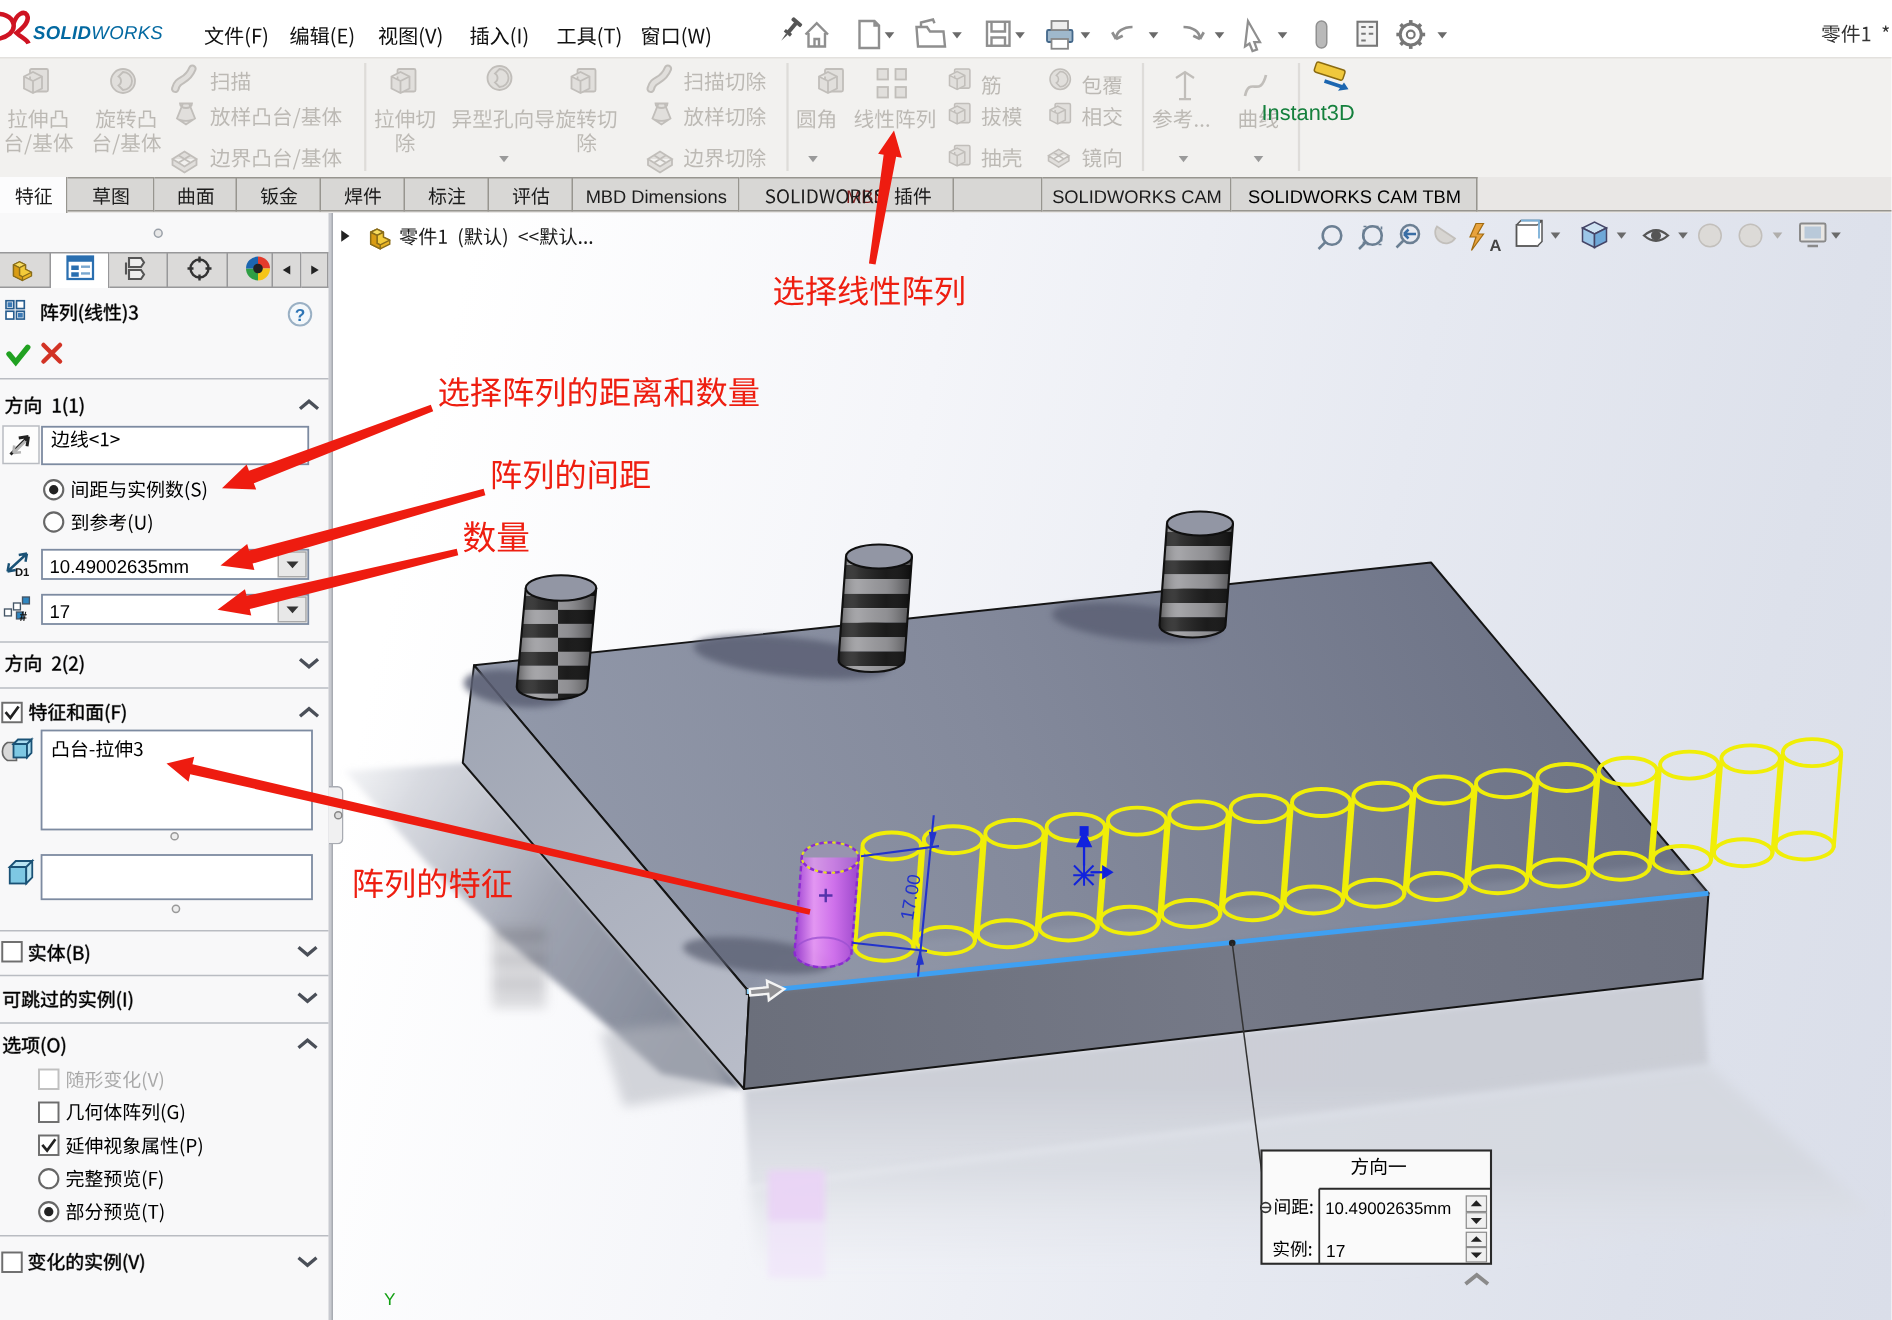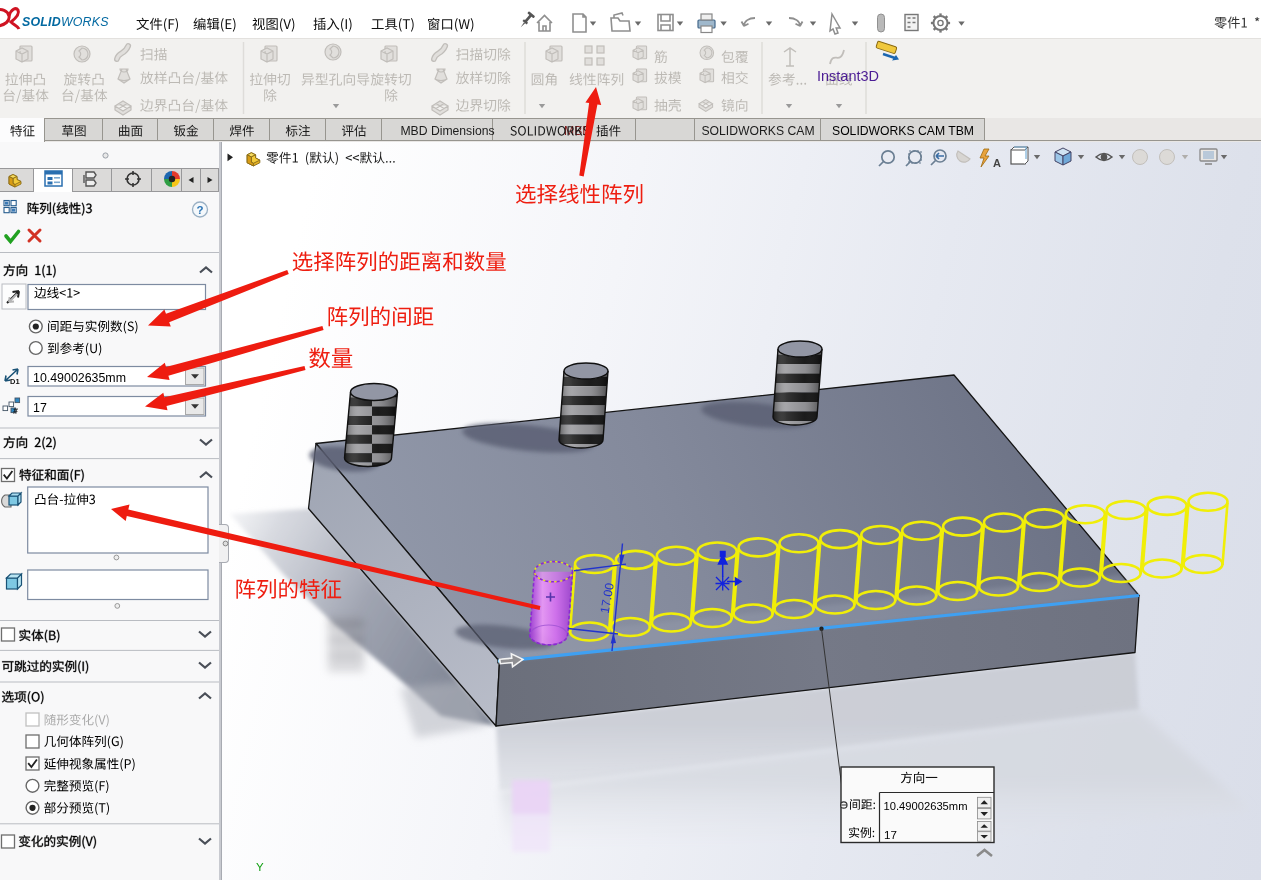--- a/index.html
+++ b/index.html
@@ -11,21 +11,21 @@
 <div style="position:absolute;left:158px;top:118px;width:56px;height:23px;background:#d8d7d5;border-top:1px solid #97958f;border-right:1px solid #97958f;border-bottom:1px solid #97958f;z-index:1"></div>
 <div style="position:absolute;left:214px;top:118px;width:56px;height:23px;background:#d8d7d5;border-top:1px solid #97958f;border-right:1px solid #97958f;border-bottom:1px solid #97958f;z-index:1"></div>
 <div style="position:absolute;left:270px;top:118px;width:56px;height:23px;background:#d8d7d5;border-top:1px solid #97958f;border-right:1px solid #97958f;border-bottom:1px solid #97958f;z-index:1"></div>
 <div style="position:absolute;left:326px;top:118px;width:56px;height:23px;background:#d8d7d5;border-top:1px solid #97958f;border-right:1px solid #97958f;border-bottom:1px solid #97958f;z-index:1"></div>
 <div style="position:absolute;left:382px;top:118px;width:111px;height:23px;background:#d8d7d5;border-top:1px solid #97958f;border-right:1px solid #97958f;border-bottom:1px solid #97958f;z-index:1"></div>
 <div style="position:absolute;left:493px;top:118px;width:143px;height:23px;background:#d8d7d5;border-top:1px solid #97958f;border-right:1px solid #97958f;border-bottom:1px solid #97958f;z-index:1"></div>
 <div style="position:absolute;left:636px;top:118px;width:59px;height:23px;background:#d8d7d5;border-top:1px solid #97958f;border-right:1px solid #97958f;border-bottom:1px solid #97958f;z-index:1"></div>
 <div style="position:absolute;left:695px;top:118px;width:126px;height:23px;background:#d8d7d5;border-top:1px solid #97958f;border-right:1px solid #97958f;border-bottom:1px solid #97958f;z-index:1"></div>
 <div style="position:absolute;left:821px;top:118px;width:164px;height:23px;background:#d8d7d5;border-top:1px solid #97958f;border-right:1px solid #97958f;border-bottom:1px solid #97958f;z-index:1"></div>
 <div style="position:absolute;left:985px;top:140px;width:276px;height:1px;background:#97958f;z-index:1"></div>
-<div style="position:absolute;left:357.5px;top:123.5px;width:180px;text-align:center;white-space:nowrap;font:12.2px 'Liberation Sans',sans-serif;color:#1c1c1c;z-index:2">MBD Dimensions</div>
+<div style="position:absolute;left:357.5px;top:123.5px;width:160px;text-align:center;white-space:nowrap;font:12.2px 'Liberation Sans',sans-serif;color:#1c1c1c;z-index:2">MBD Dimensions</div>
 <div style="position:absolute;left:564px;top:123.5px;width:160px;text-align:left;white-space:nowrap;font:12.2px 'Liberation Sans',sans-serif;color:#7f1d1d;z-index:2">MBD</div>
 <div style="position:absolute;left:678px;top:123.5px;width:160px;text-align:center;white-space:nowrap;font:12.2px 'Liberation Sans',sans-serif;color:#1c1c1c;z-index:2">SOLIDWORKS CAM</div>
 <div style="position:absolute;left:823px;top:123.5px;width:160px;text-align:center;white-space:nowrap;font:12.2px 'Liberation Sans',sans-serif;color:#000000;z-index:2">SOLIDWORKS CAM TBM</div>
 <div style="position:absolute;left:0px;top:168px;width:33.5px;height:24px;background:#dbdad9;border-top:1px solid #98989a;border-right:1px solid #98989a;border-bottom:1px solid #98989a;box-sizing:border-box;z-index:1"></div>
 <div style="position:absolute;left:33.5px;top:168px;width:39px;height:24px;background:#ffffff;border-top:1px solid #98989a;border-right:1px solid #98989a;box-sizing:border-box;z-index:1"></div>
 <div style="position:absolute;left:72.5px;top:168px;width:39.5px;height:24px;background:#dbdad9;border-top:1px solid #98989a;border-right:1px solid #98989a;border-bottom:1px solid #98989a;box-sizing:border-box;z-index:1"></div>
 <div style="position:absolute;left:112px;top:168px;width:40px;height:24px;background:#dbdad9;border-top:1px solid #98989a;border-right:1px solid #98989a;border-bottom:1px solid #98989a;box-sizing:border-box;z-index:1"></div>
 <div style="position:absolute;left:152px;top:168px;width:30px;height:24px;background:#dbdad9;border-top:1px solid #98989a;border-right:1px solid #98989a;border-bottom:1px solid #98989a;box-sizing:border-box;z-index:1"></div>
 <div style="position:absolute;left:182px;top:168px;width:18.5px;height:24px;background:#dbdad9;border-top:1px solid #98989a;border-right:1px solid #98989a;border-bottom:1px solid #98989a;box-sizing:border-box;z-index:1"></div>
 <div style="position:absolute;left:200.5px;top:168px;width:18.5px;height:24px;background:#dbdad9;border-top:1px solid #98989a;border-right:1px solid #98989a;border-bottom:1px solid #98989a;box-sizing:border-box;z-index:1"></div>
@@ -1188,12 +1188,12 @@
       <path id="g121" d="M760 760C801 710 850 640 871 597L924 631C901 673 851 739 809 788ZM165 701C182 652 194 588 196 546L236 557C233 597 220 661 202 710ZM203 119C211 63 215 -8 213 -55L265 -49C266 -3 261 69 251 124ZM301 119C318 69 331 3 333 -40L384 -28C380 13 366 79 347 129ZM402 125C421 84 439 32 444 -2L494 17C488 50 470 101 449 140ZM114 142C96 88 65 11 33 -37L86 -62C116 -12 144 65 164 120ZM371 711C362 664 342 592 327 550L361 536C378 576 398 641 416 694ZM683 839L683 612L682 551L515 551L515 480L679 480C667 313 624 126 479 -32C499 -44 523 -61 537 -76C644 45 698 181 725 316C766 147 830 7 928 -76C940 -57 963 -31 980 -18C856 74 785 264 749 480L950 480L950 551L748 551L749 612L749 839ZM148 752L266 752L266 505L148 505ZM315 752L426 752L426 505L315 505ZM82 378L82 317L257 317L257 239L60 229L65 162C179 170 341 180 498 191L499 252L323 242L323 317L484 317L484 378L323 378L323 450L486 450L486 806L89 806L89 450L257 450L257 378Z"></path>
       <path id="g122" d="M142 775C192 729 260 663 292 625L345 680C311 717 242 778 192 821ZM622 839C620 500 625 149 372 -28C392 -40 416 -63 429 -80C563 17 630 161 663 327C701 186 772 17 913 -79C926 -60 948 -38 968 -24C749 117 703 434 690 531C697 631 697 736 698 839ZM47 526L47 454L215 454L215 111C215 63 181 29 160 15C174 2 195 -24 202 -40C216 -21 243 0 434 134C427 149 417 177 412 197L288 114L288 526Z"></path>
       <path id="g123" d="M44 431L44 349L960 349L960 431Z"></path>
       <path id="g124" d="M139 390C175 390 205 418 205 460C205 501 175 530 139 530C102 530 73 501 73 460C73 418 102 390 139 390ZM139 -13C175 -13 205 15 205 56C205 98 175 126 139 126C102 126 73 98 73 56C73 15 102 -13 139 -13Z"></path>
       <path id="g125" d="M177 839L177 639L46 639L46 569L177 569L177 356C124 340 75 326 36 315L55 242L177 281L177 12C177 -1 172 -5 160 -6C148 -6 109 -7 66 -5C76 -26 85 -57 88 -76C152 -76 191 -75 216 -62C241 -50 250 -29 250 12L250 305L366 343L356 412L250 379L250 569L369 569L369 639L250 639L250 839ZM804 719C768 667 719 621 662 581C610 621 566 667 532 719ZM396 787L396 719L460 719C497 652 546 594 604 544C526 497 438 462 353 441C367 426 385 398 393 380C484 407 577 447 660 500C738 446 829 405 928 379C938 399 959 427 974 442C880 462 794 496 720 542C799 602 866 677 909 765L864 790L851 787ZM620 412L620 324L417 324L417 256L620 256L620 153L366 153L366 85L620 85L620 -82L695 -82L695 85L957 85L957 153L695 153L695 256L885 256L885 324L695 324L695 412Z"></path>
       <path id="g126" d="M432 827C444 803 456 774 467 748L64 748L64 682L938 682L938 748L545 748C533 777 515 816 498 847ZM295 23C319 34 355 39 659 71C672 52 683 34 691 19L743 55C718 98 665 169 622 221L572 190L621 126L375 102C408 141 440 185 470 232L821 232L821 0C821 -14 816 -18 801 -18C786 -19 729 -20 674 -17C684 -34 696 -59 699 -77C774 -77 823 -77 854 -67C884 -57 895 -39 895 -1L895 297L510 297L548 367L832 367L832 648L757 648L757 428L244 428L244 648L172 648L172 367L463 367C451 343 439 319 426 297L108 297L108 -79L181 -79L181 232L388 232C364 194 343 164 332 151C308 121 290 100 270 96C279 76 291 38 295 23ZM632 667C598 639 557 612 512 586C457 613 400 639 350 662L318 625C362 605 411 581 459 557C403 528 345 503 291 483C303 473 322 450 330 439C387 464 451 495 512 530C572 499 628 468 666 445L700 488C665 509 617 534 563 561C606 587 646 615 680 642Z"></path>
       <path id="g127" d="M250 665L747 665L747 610L250 610ZM250 763L747 763L747 709L250 709ZM177 808L177 565L822 565L822 808ZM52 522L52 465L949 465L949 522ZM230 273L462 273L462 215L230 215ZM535 273L777 273L777 215L535 215ZM230 373L462 373L462 317L230 317ZM535 373L777 373L777 317L535 317ZM47 3L47 -55L955 -55L955 3L535 3L535 61L873 61L873 114L535 114L535 169L851 169L851 420L159 420L159 169L462 169L462 114L131 114L131 61L462 61L462 3Z"></path>
     </defs>
   </svg>
 <div style="position:absolute;left:22px;top:15px;font:italic 12.4px 'Liberation Sans',sans-serif;color:#0369a1;letter-spacing:0.2px;z-index:6"><b>SOLID</b>WORKS</div>
-<div style="position:absolute;left:817px;top:68px;font:14.5px 'Liberation Sans',sans-serif;color:#4c1d95;z-index:6">Instant3D</div>
+<div style="position:absolute;left:841px;top:68px;font:14.5px 'Liberation Sans',sans-serif;color:#15803d;z-index:6">Instant3D</div>
 </body></html>

